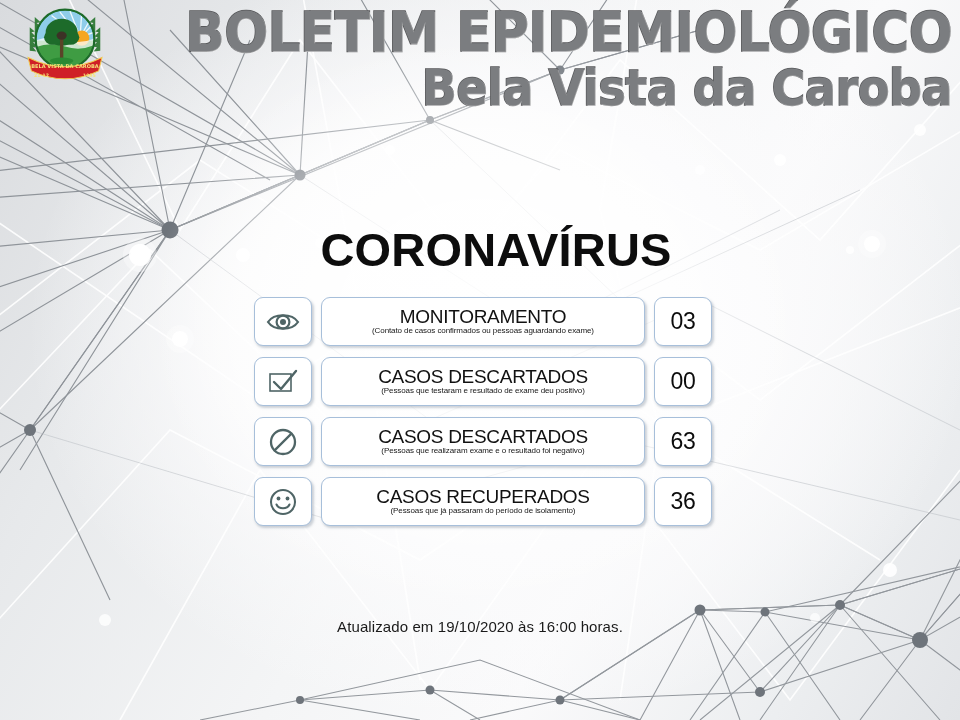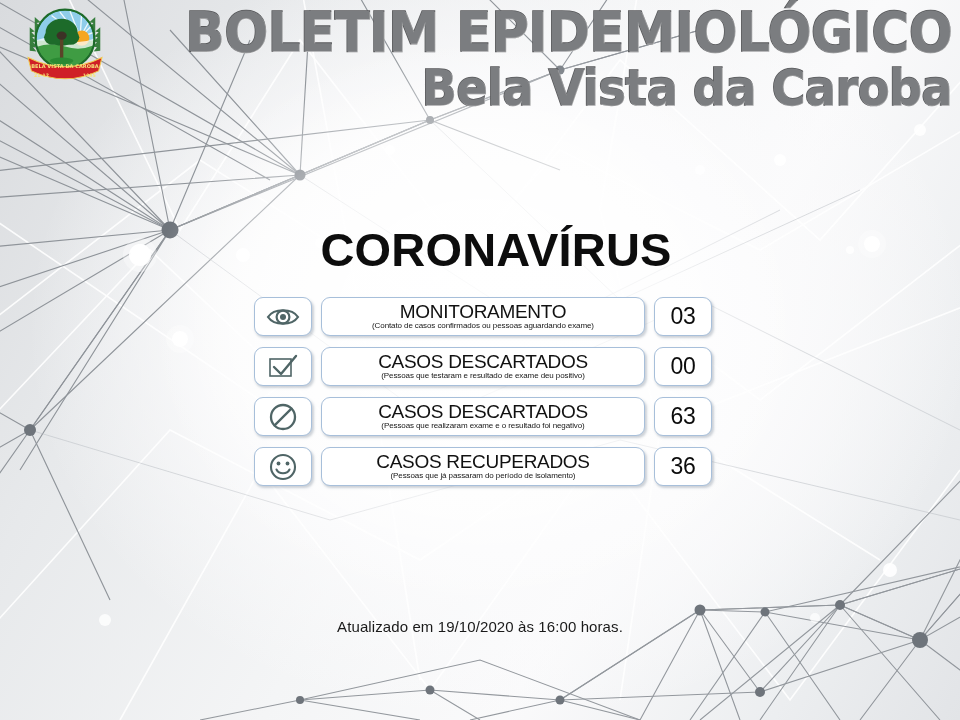--- a/index.html
+++ b/index.html
@@ -88,21 +88,21 @@
   
   .rows {
     position: absolute;
     left: 254px;
     top: 297px;
     width: 458px;
   }
   .row {
     display: flex;
     align-items: stretch;
-    height: 39px;
+    height: 49px;
     margin-bottom: 11px;
   }
   .box {
     background: #ffffff;
     border: 1.6px solid #a7bfda;
     border-radius: 9px;
     box-shadow: 1.5px 2px 2.5px rgba(90,105,125,0.30);
     box-sizing: border-box;
   }
   .icon-box {

